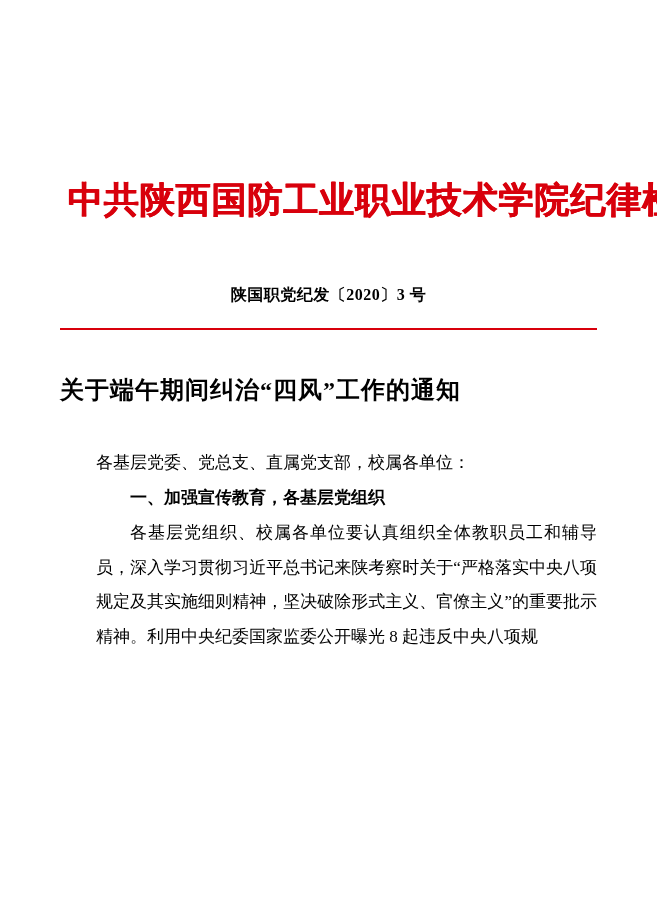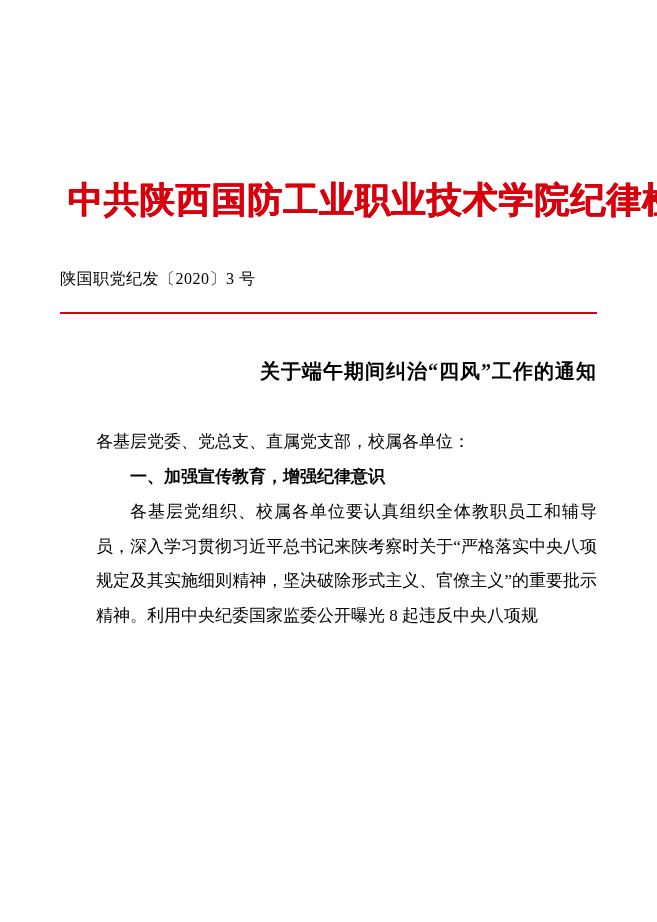--- a/index.html
+++ b/index.html
@@ -32,38 +32,38 @@
     font-size: 36px;
     letter-spacing: 1px;
     line-height: 1.25;
     white-space: nowrap;
     transform: scaleX(0.97);
     transform-origin: center;
     text-shadow: 0.5px 0 0 #d8000c, -0.5px 0 0 #d8000c;
   }
   
   .doc-number {
-    margin-top: 46px;
-    text-align: left;
+    margin-top: 62px;
+    text-align: center;
     font-size: 16px;
-    font-weight: normal;
+    font-weight: bold;
     letter-spacing: 0.5px;
   }
   
   .red-rule {
     margin-top: 22px;
     height: 2px;
     background: #d8000c;
     width: 100%;
   }
   
   .doc-title {
     margin-top: 44px;
-    text-align: right;
-    font-size: 20px;
+    text-align: left;
+    font-size: 24px;
     font-weight: bold;
     letter-spacing: 1px;
   }
   
   .body-block {
     margin-top: 40px;
     font-size: 17px;
     line-height: 2.05;
     text-align: justify;
     text-justify: inter-ideograph;
@@ -87,17 +87,17 @@
   <div class="masthead">中共陕西国防工业职业技术学院纪律检查委员会文件</div>
 
   <div class="doc-number">陕国职党纪发〔2020〕3 号</div>
 
   <div class="red-rule"></div>
 
   <div class="doc-title">关于端午期间纠治“四风”工作的通知</div>
 
   <div class="body-block">
     <p class="para">各基层党委、党总支、直属党支部，校属各单位：</p>
-    <p class="para indent bold">一、加强宣传教育，增强纪律意识</p>
+    <p class="para indent bold">一、加强宣传教育，各基层党组织</p>
     <p class="para indent">各基层党组织、校属各单位要认真组织全体教职员工和辅导员，深入学习贯彻习近平总书记来陕考察时关于“严格落实中央八项规定及其实施细则精神，坚决破除形式主义、官僚主义”的重要批示精神。利用中央纪委国家监委公开曝光 8 起违反中央八项规</p>
   </div>
 
 </div>
 
 </body></html>

